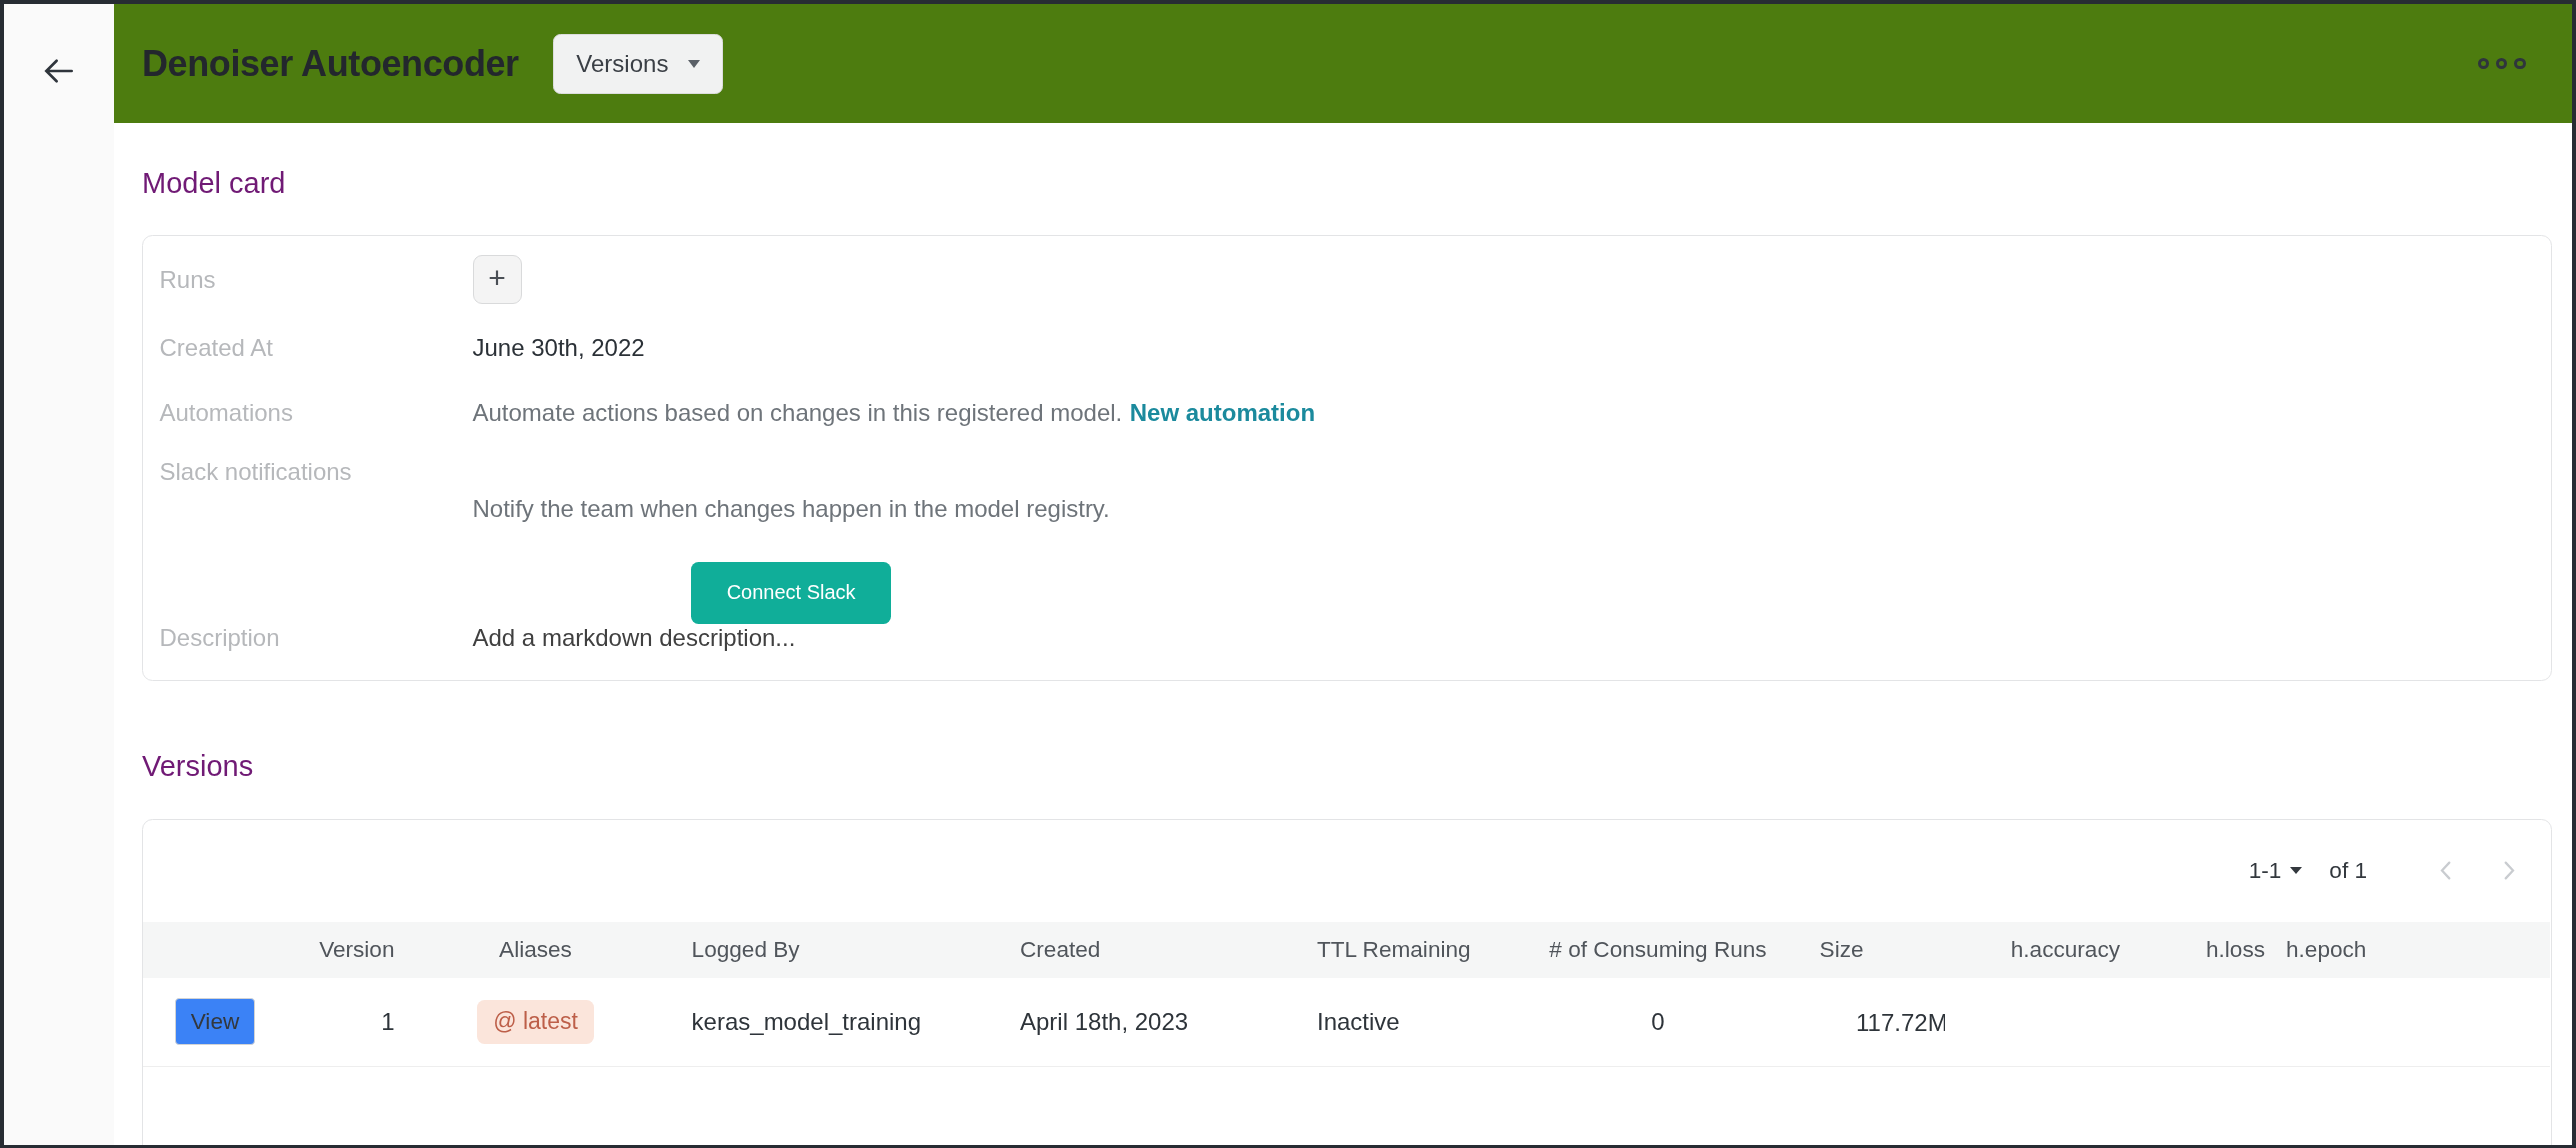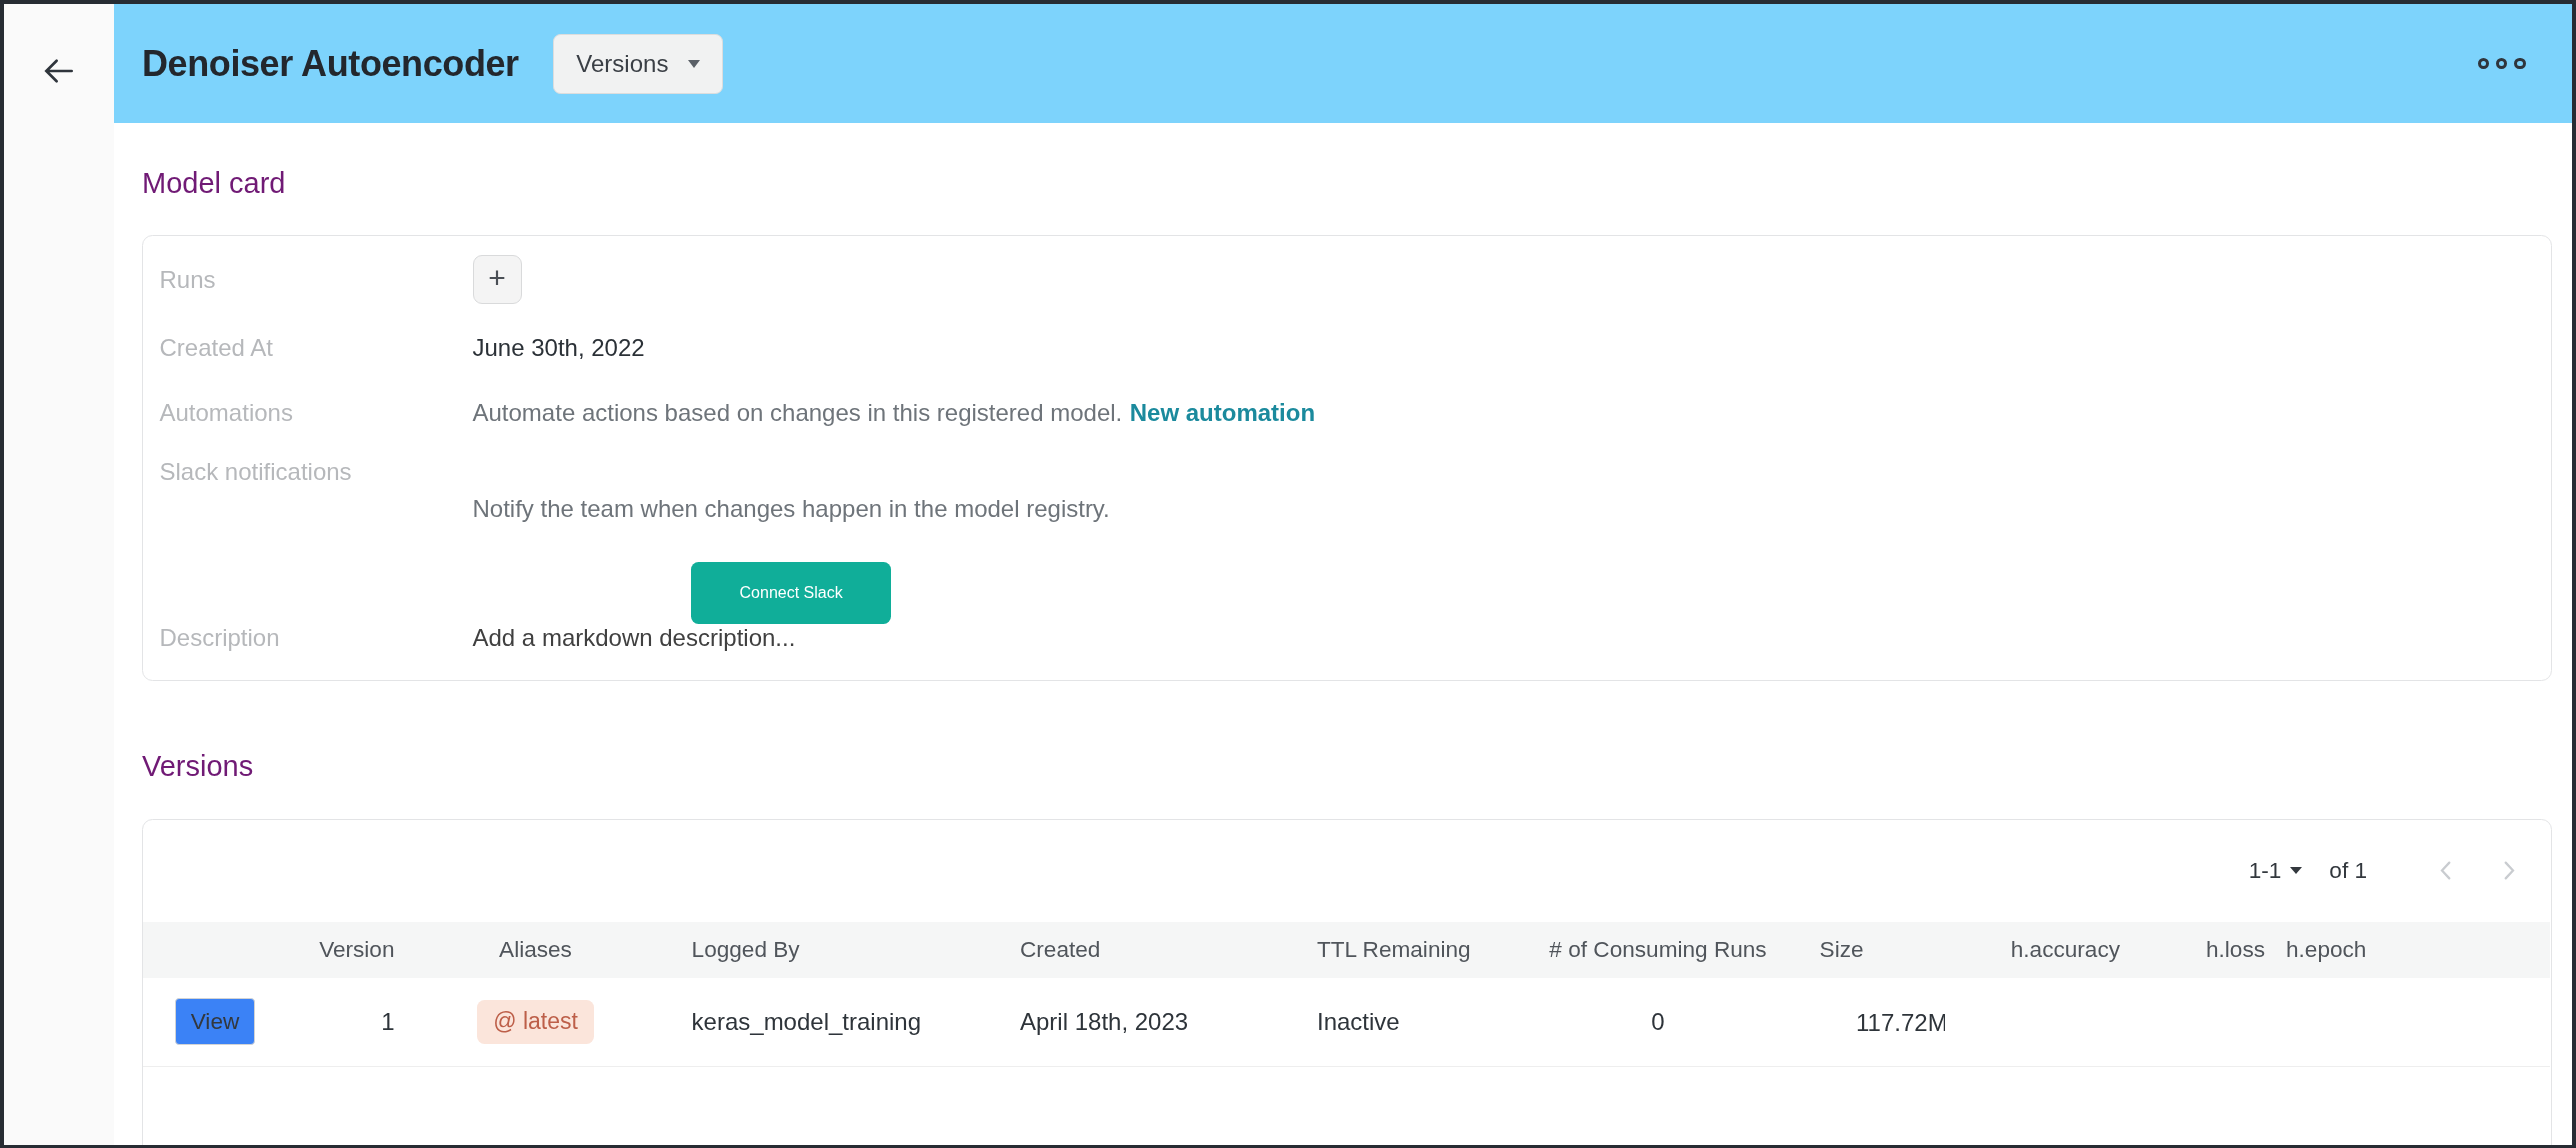--- a/index.html
+++ b/index.html
@@ -17,21 +17,21 @@
     position:absolute; left:0; top:0; bottom:0; width:110px;
     background:#fafafa; z-index:2;
   }
   .back-btn {
     position:absolute; left:30px; top:42px;
     width:50px; height:50px; border:none; background:transparent; cursor:pointer;
     display:flex; align-items:center; justify-content:center;
   }
   .topbar {
     position:absolute; left:110px; right:0; top:0; height:119px;
-    background:#7dd3fc; display:flex; align-items:center; padding-left:28px;
+    background:#4d7c0f; display:flex; align-items:center; padding-left:28px;
   }
   .page-title { font-size:36px; font-weight:700; color:#23272d; letter-spacing:-0.4px; }
   .versions-dd {
     margin-left:34px; height:60px; padding:0 22.6px;
     background:#f1f2f2; border:1.5px solid #dcdddd; border-radius:7.5px;
     display:flex; align-items:center; gap:19.5px; cursor:pointer;
     font-family:inherit; font-size:24px; color:#3a3f45;
   }
   .caret-down { width:0; height:0; border-left:6.8px solid transparent; border-right:6.8px solid transparent; border-top:8.3px solid #5a6067; }
   .overflow-btn {
@@ -63,21 +63,21 @@
     width:49px; height:49px; border:1.5px solid #d9dadb; border-radius:9px;
     background:#f4f4f4; font-family:inherit; font-size:30px; color:#4a4f55; cursor:pointer;
     display:flex; align-items:center; justify-content:center; padding-bottom:3px;
   }
   .mc-value { font-size:24px; color:#2b3137; }
   .mc-text { font-size:24px; color:#6e747a; line-height:42px; }
   .link-teal { font-size:24px; color:#1b8a9d; font-weight:700; text-decoration:none; margin-left:7.5px; }
   .slack-col { display:flex; flex-direction:column; align-items:center;margin-top:30px; }
   .connect-slack-btn {
     margin-top:32px; width:200px; height:62px; border:none; border-radius:7.5px;
-    background:#10ae99; color:#ffffff; font-family:inherit; font-size:16px; cursor:pointer;
+    background:#10ae99; color:#ffffff; font-family:inherit; font-size:20px; cursor:pointer;
   }
   .placeholder { font-size:24px; color:#404040; cursor:text; }
   
   .table-card { margin-top:36px; height:353px; overflow:hidden; }
   .pagination {
     height:102px; display:flex; align-items:center; justify-content:flex-end;
     padding-right:29px; font-size:22.6px; color:#33383e;
   }
   .page-range { display:flex; align-items:center; gap:9px; background:transparent; border:none; cursor:pointer; font-family:inherit; font-size:22.6px; color:#33383e; }
   .page-range .caret-down { border-left-width:6px; border-right-width:6px; border-top-width:7.5px; border-top-color:#33383e; }

